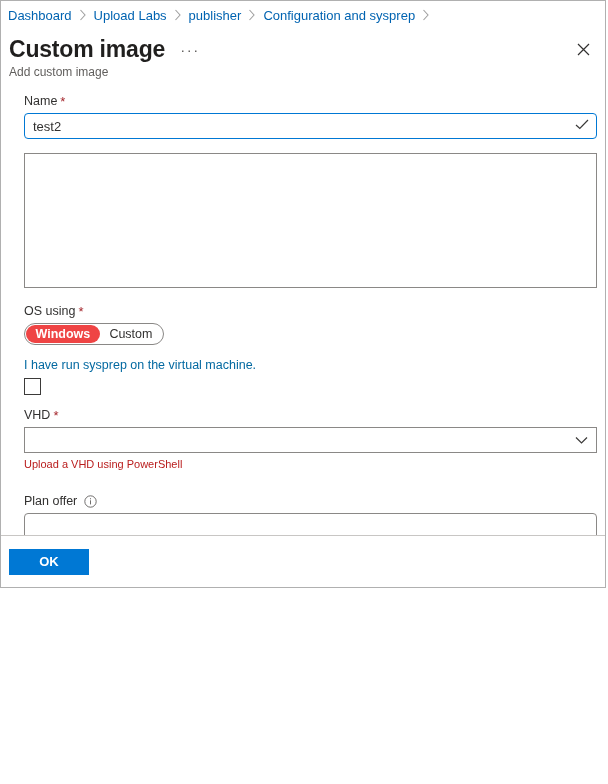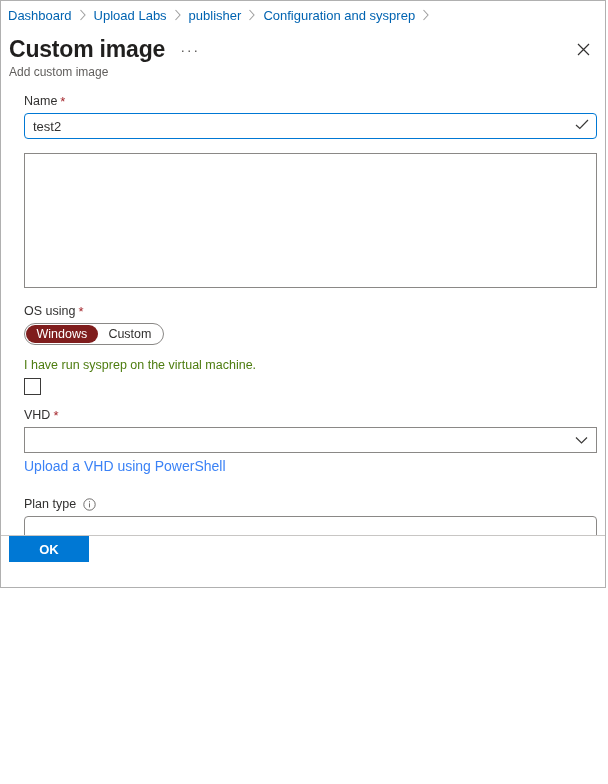--- a/index.html
+++ b/index.html
@@ -196,29 +196,29 @@
     font-size: 12.5px;
     line-height: 18px;
     height: 18px;
     border-radius: 11px;
     cursor: pointer;
     color: #323130;
     padding: 0 4px;
     user-select: none;
   }
   .toggle-opt.selected {
-    background: #7f1d1d;
+    background: #ef4444;
     color: #ffffff;
-    font-weight: 400;
+    font-weight: 700;
   }
 
   
   .check-label {
     font-size: 12.5px;
-    color: #4d7c0f;
+    color: #0369a1;
     line-height: 16px;
     margin-bottom: 5px;
   }
   .checkbox {
     width: 17px;
     height: 17px;
     box-sizing: border-box;
     border: 1.5px solid #3b3a39;
     background: #ffffff;
     cursor: pointer;
@@ -245,33 +245,34 @@
     position: absolute;
     right: 9px;
     top: 50%;
     transform: translateY(-50%);
     pointer-events: none;
     color: #3b3a39;
   }
 
   .link {
     display: inline-block;
-    color: #3b82f6;
-    font-size: 14px;
+    color: #b91c1c;
+    font-size: 11px;
     text-decoration: none;
     cursor: pointer;
     margin-top: 5px;
   }
 
   
   .footer {
     flex: 0 0 auto;
     border-top: 1px solid #c8c6c4;
     height: 52px;
     display: flex;
+    align-items: center;
     padding: 0 8px;
     box-sizing: border-box;
     background: #ffffff;
   }
   .ok-btn {
     background: #0078d4;
     color: #ffffff;
     border: none;
     height: 26px;
     min-width: 80px;
@@ -389,21 +390,21 @@
       <a class="link">Upload a VHD using PowerShell</a>
     </div>
 
     <div class="spacer-10"></div>
 
 
     <div class="spacer-12"></div>
 
     <div class="field">
       <div class="label">
-        <span>Plan type</span>
+        <span>Plan offer</span>
         <span class="info-icon">
           <svg width="13" height="13" viewBox="0 0 13 13">
               <circle cx="6.5" cy="6.5" r="5.7" fill="none" stroke="#605e5c" stroke-width="0.9"></circle>
               <rect x="6.05" y="5.3" width="0.9" height="4.1" fill="#605e5c"></rect>
               <rect x="6.05" y="3.2" width="0.9" height="1.1" fill="#605e5c"></rect>
             </svg>
         </span>
       </div>
       <input class="input" type="text" value="" style="">
     </div>

